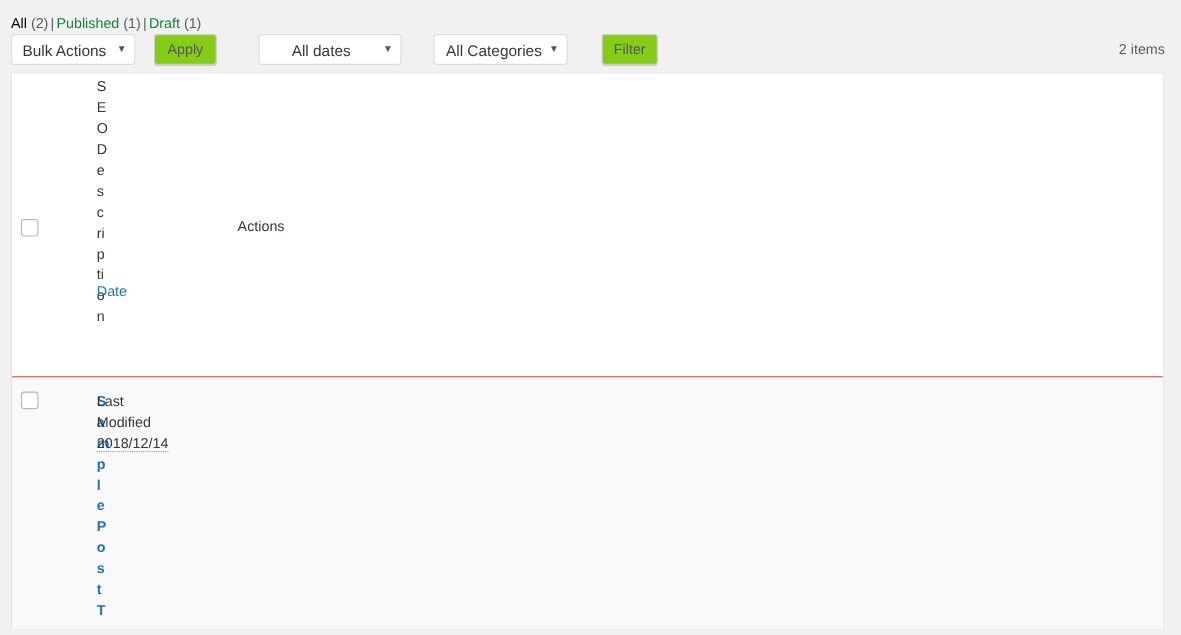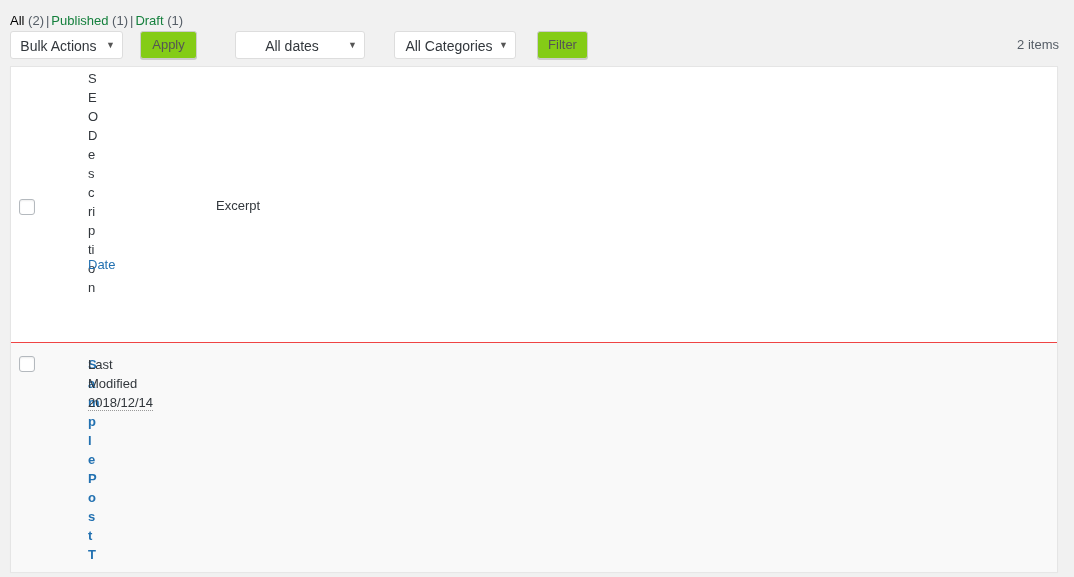--- a/index.html
+++ b/index.html
@@ -251,41 +251,41 @@
     <span class="select-wrap" style="margin-left:21px;">
       <button class="wp-select sel-dates">All dates</button>
       <span class="arrow">▼</span>
     </span>
 
     <span class="select-wrap" style="margin-left:12px;">
       <button class="wp-select sel-cats">All Categories</button>
       <span class="arrow">▼</span>
     </span>
 
-    <button class="button btn-filter" style="margin-left:4px;">Filter</button>
+    <button class="button btn-filter" style="margin-left:14px;">Filter</button>
   </div>
 
   <div class="displaying-num">2 items</div>
   <div class="clear"></div>
 </div>
 
 <div class="wp-list-table">
 
   <div class="lt-row header">
     <div class="cb-col">
       <span class="cb"></span>
     </div>
     <div class="vcol">
       <div class="vstack vstack-seo">SEODescription</div>
       <div class="overlay" style="top:188px;">
         <a href="#" class="date-link">Date</a>
       </div>
     </div>
     <div class="excerpt-col">
-      <span>Excerpt</span>
+      <span>Actions</span>
     </div>
   </div>
 
   <div class="lt-row alt">
     <div class="cb-col alt-cb">
       <span class="cb"></span>
     </div>
     <div class="vcol">
       <div class="vstack vstack-title">SamplePostT</div>
       <div class="row2-overlay">

